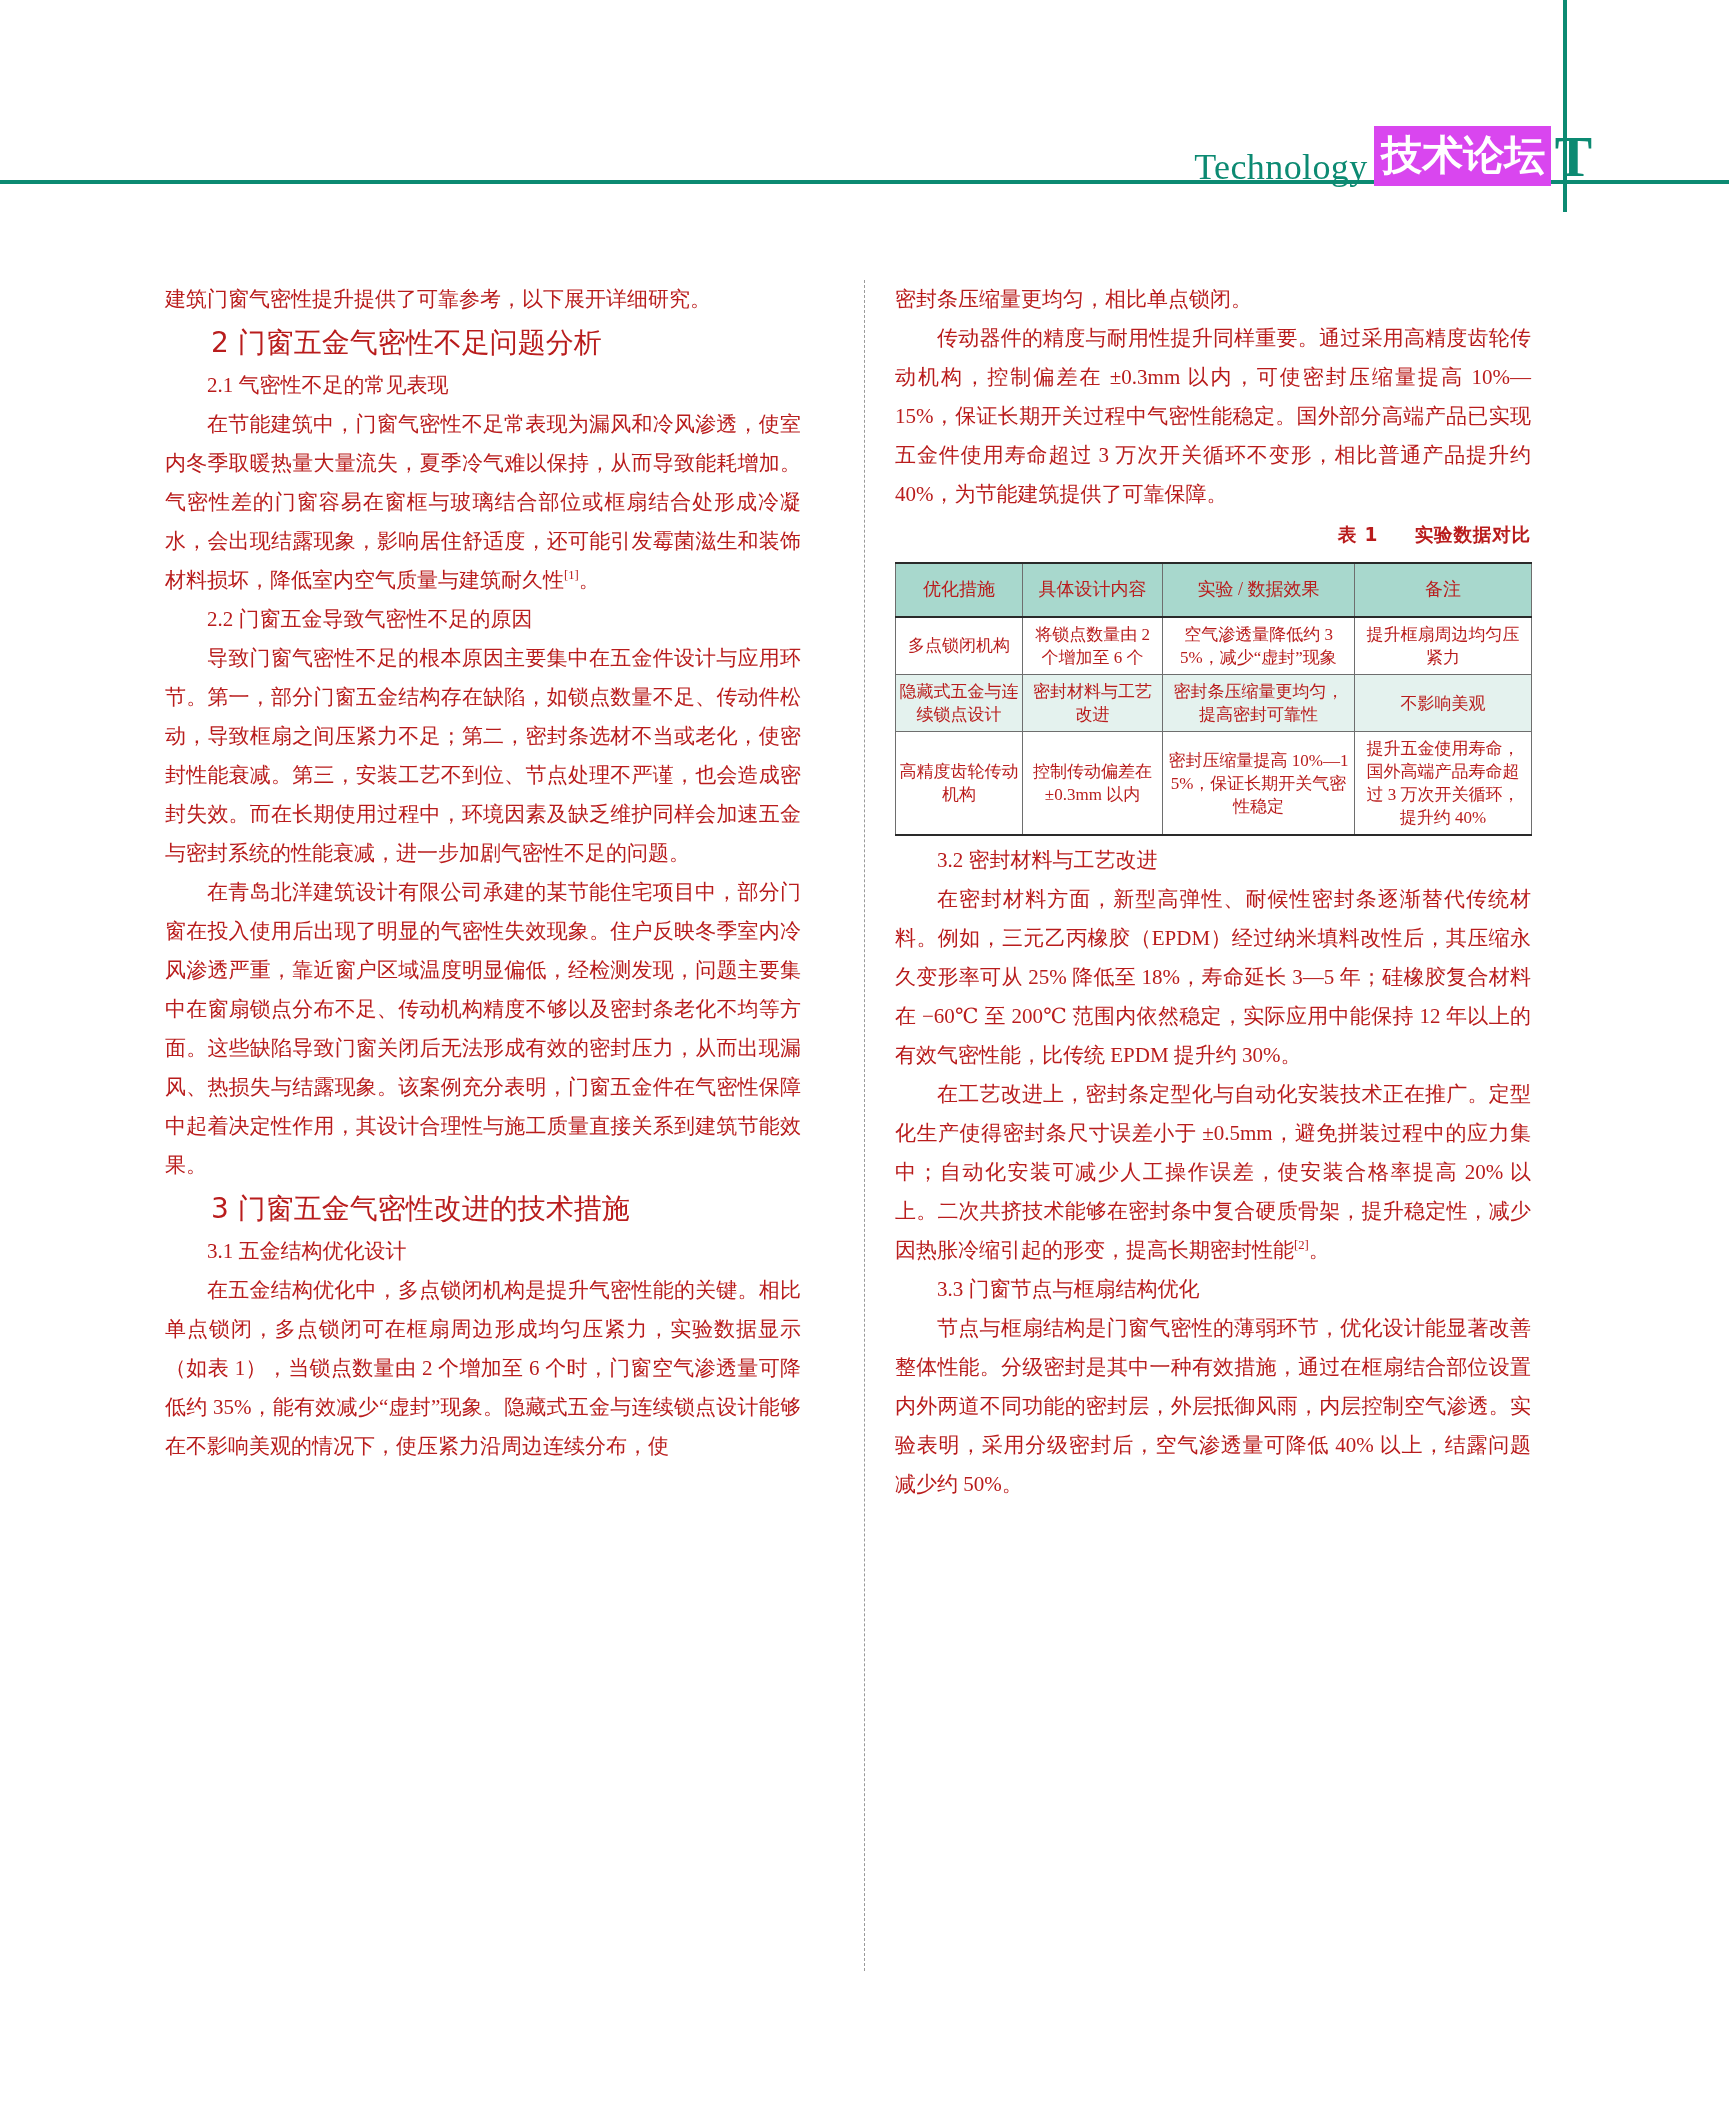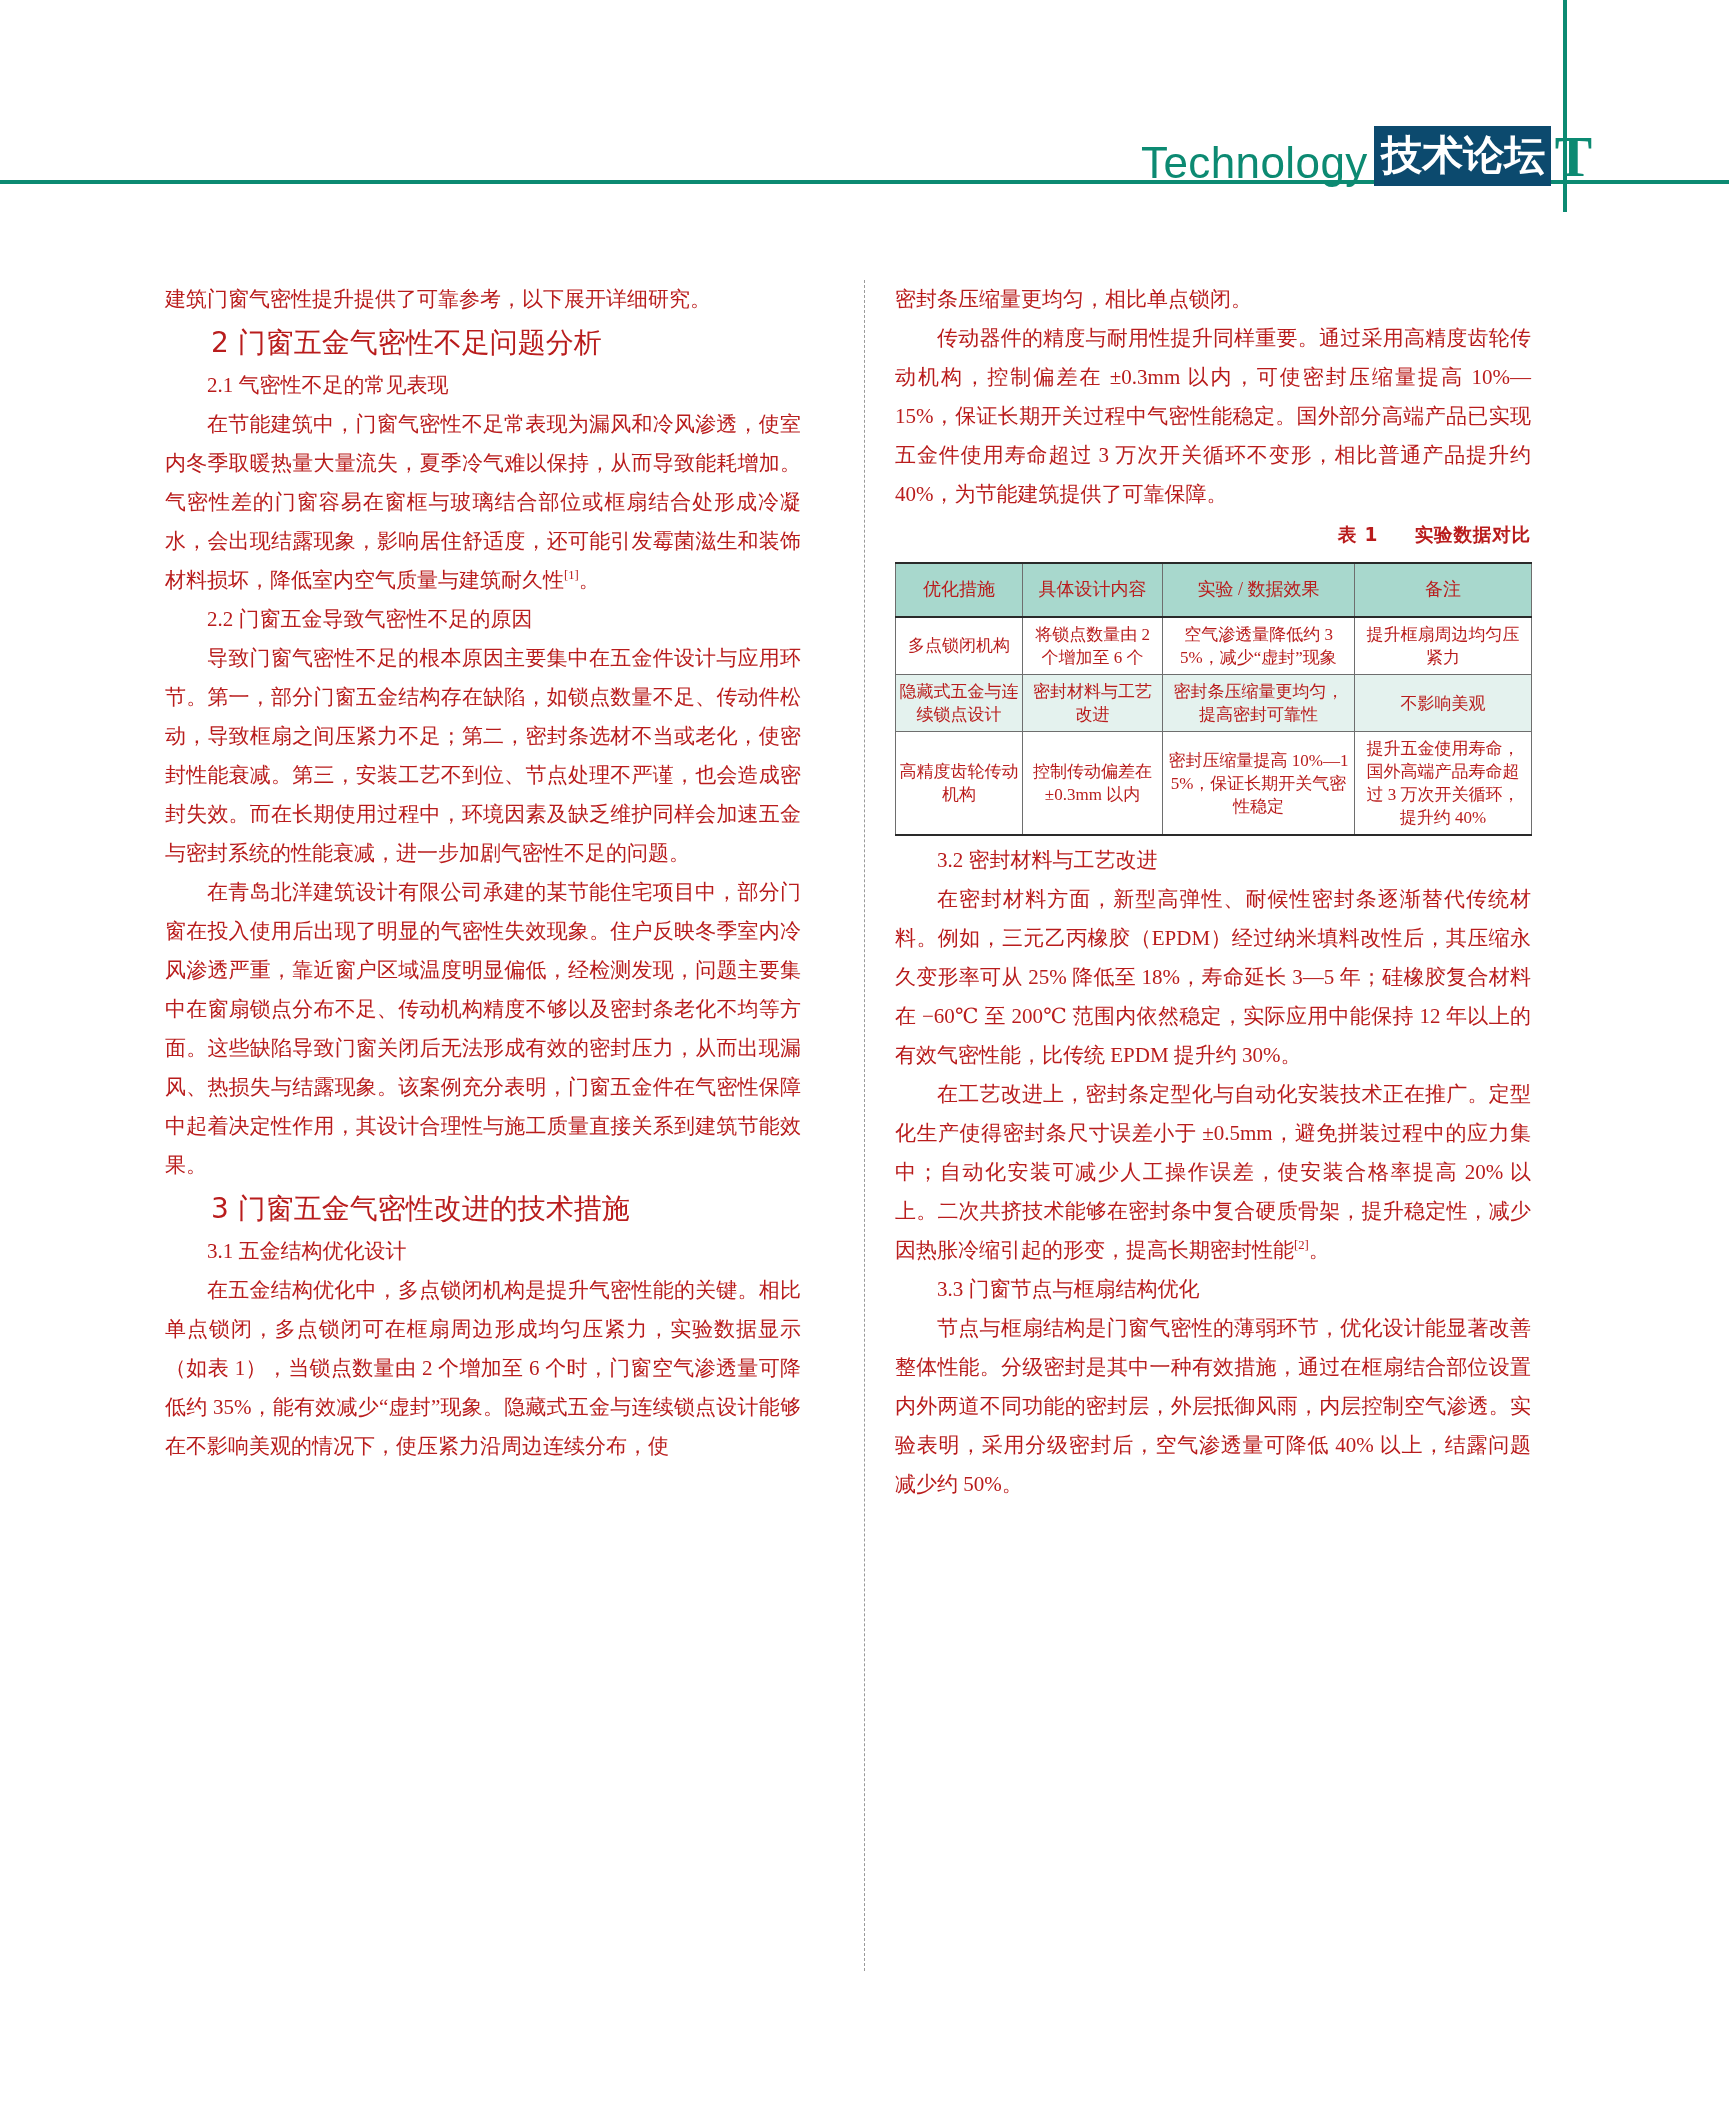--- a/index.html
+++ b/index.html
@@ -43,29 +43,29 @@
   .header-inner {
     position: absolute;
     right: 138px;
     bottom: 12.7px;
     display: flex;
     align-items: flex-end;
     height: 64px;
   }
   .header-en {
     color: #0c8a72;
-    font-family: Liberation Sans, sans-serif;
-    font-size: 44px;
+    font-family: Liberation Serif, serif;
+    font-size: 36px;
     line-height: 1;
     letter-spacing: 0.4px;
     padding-bottom: 1.7px;
     white-space: nowrap;
   }
   .header-cn-box {
-    background: #0c4a6e;
+    background: #d946ef;
     color: #ffffff;
     font-family: "DejaVu Sans", "Liberation Sans", sans-serif;
     font-weight: bold;
     font-size: 41px;
     line-height: 1;
     padding: 9.3px 6px 10.2px 7.6px;
     margin-left: 6px;
     white-space: nowrap;
   }
   .header-t {

